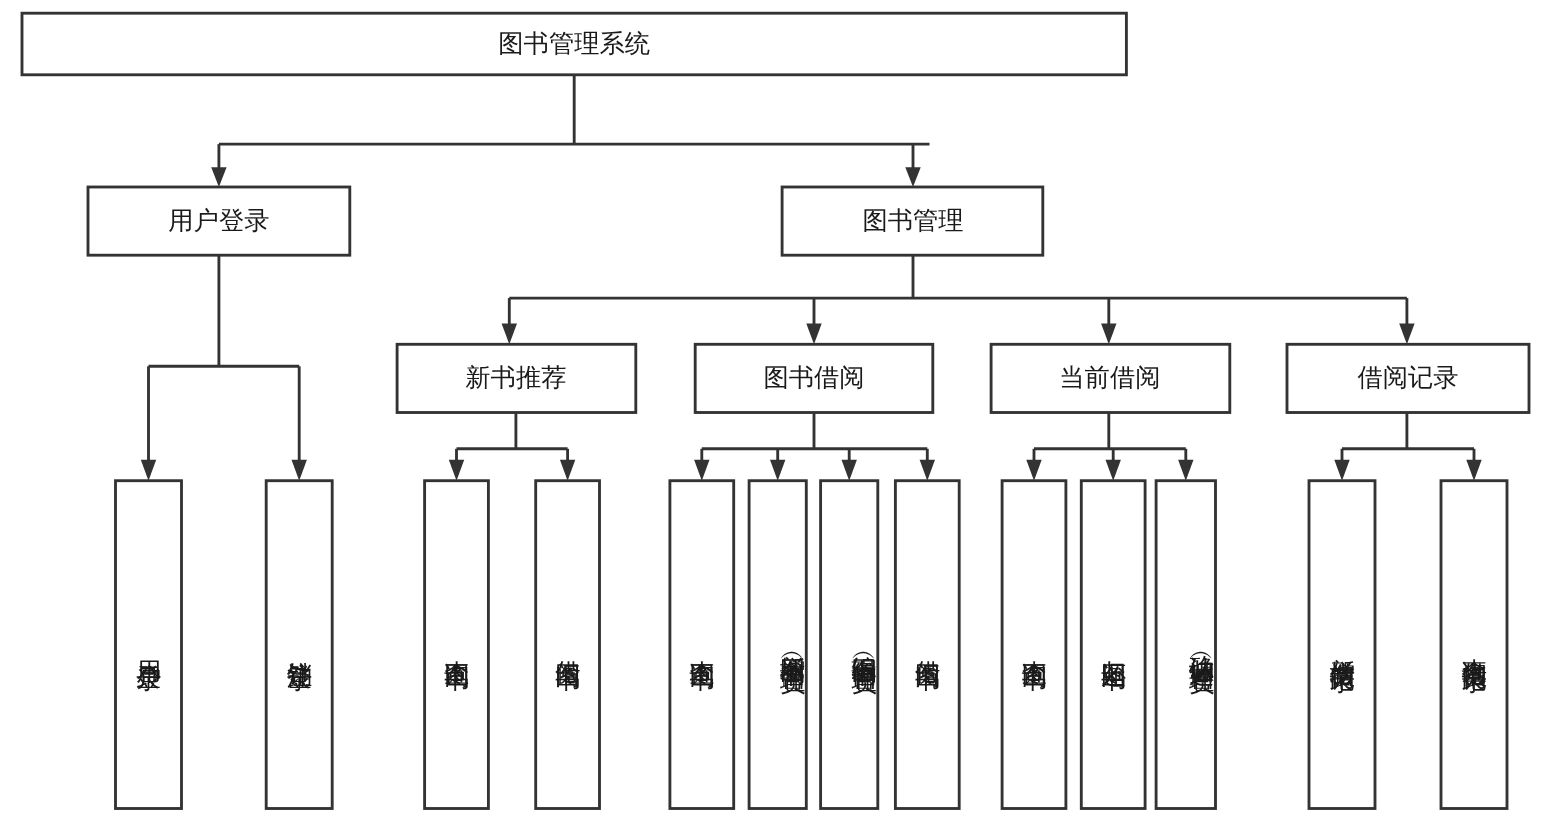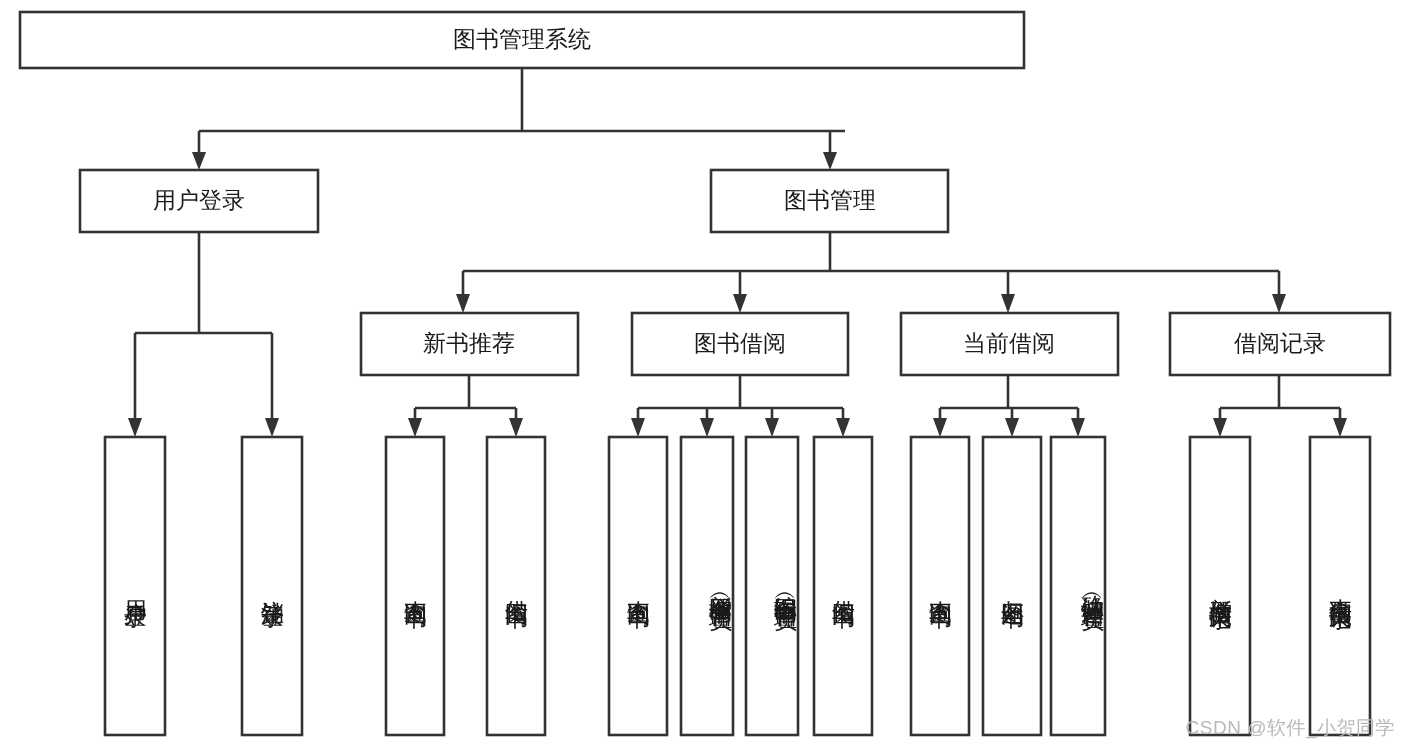--- a/index.html
+++ b/index.html
@@ -206,14 +206,13 @@
   <div class="vlabel" style="left:609px;  top:437px; width:58px; height:298px;">查询图书</div>
   <div class="vlabel" style="left:681px;  top:437px; width:52px; height:298px; align-items:flex-start;">新增图书（管理员）</div>
   <div class="vlabel" style="left:746px;  top:437px; width:52px; height:298px; align-items:flex-start;">编辑图书（管理员）</div>
   <div class="vlabel" style="left:814px;  top:437px; width:58px; height:298px;">借阅图书</div>
   <div class="vlabel" style="left:911px;  top:437px; width:58px; height:298px;">查询图书</div>
   <div class="vlabel" style="left:983px;  top:437px; width:58px; height:298px;">归还图书</div>
   <div class="vlabel" style="left:1051px; top:437px; width:54px; height:298px; align-items:flex-start;">确认归还（管理员）</div>
   <div class="vlabel" style="left:1190px; top:437px; width:60px; height:298px;">新增借阅记录</div>
   <div class="vlabel" style="left:1310px; top:437px; width:60px; height:298px;">查询借阅记录</div>
 
-  <div class="watermark">CSDN @软件_小贺同学</div>
 </div>
 
 </body></html>

